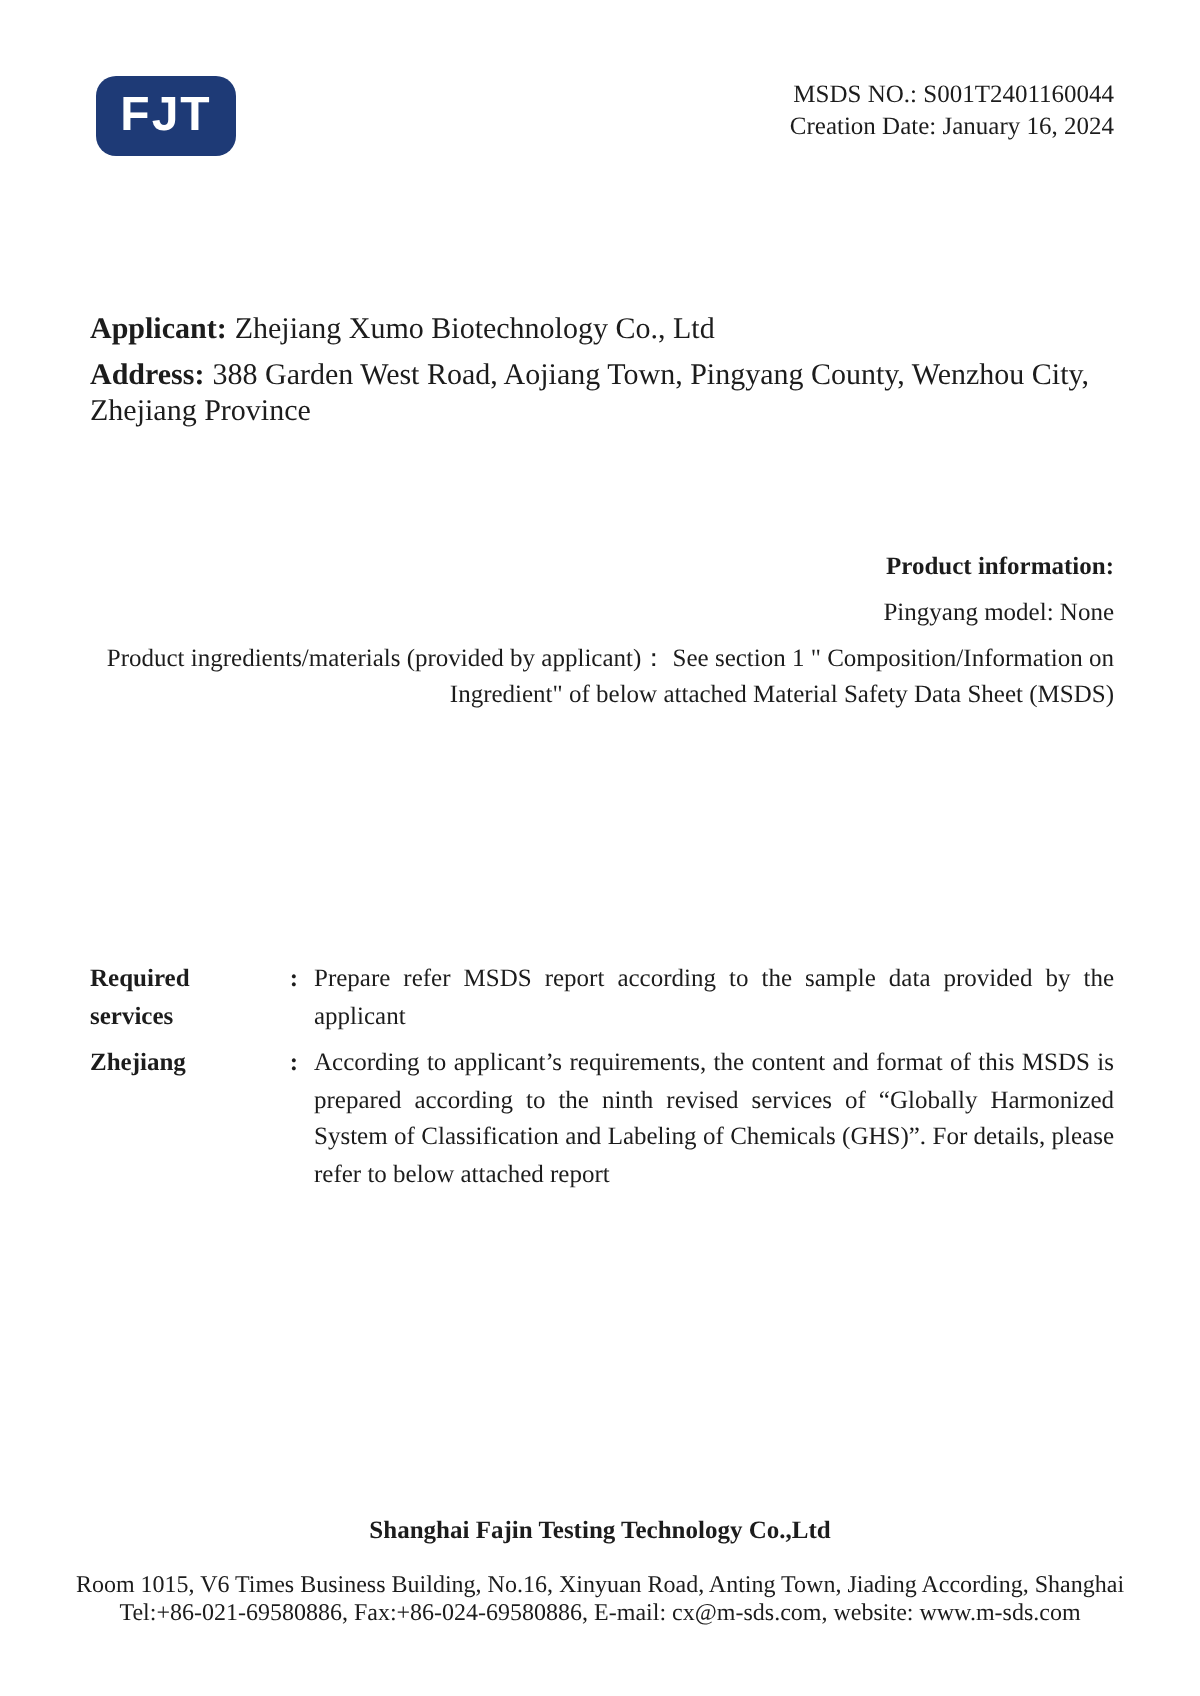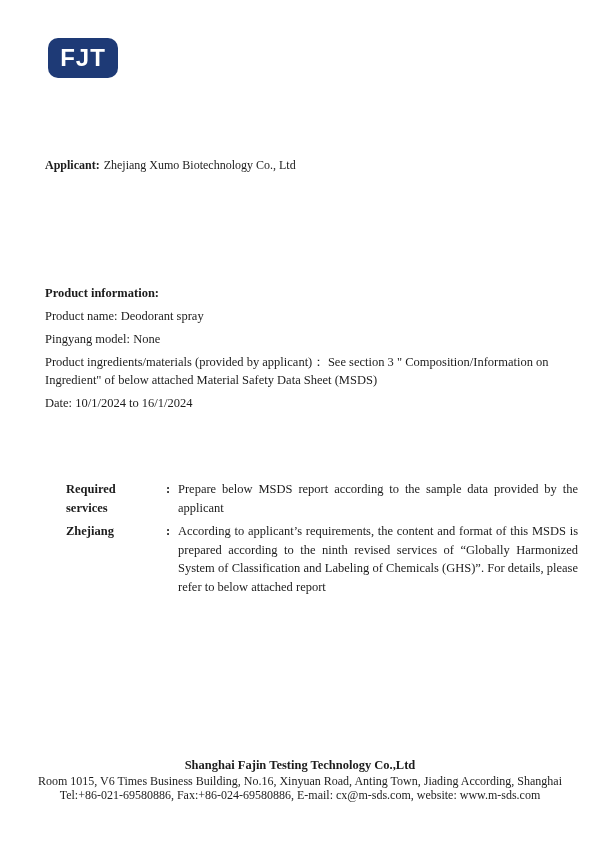--- a/index.html
+++ b/index.html
@@ -27,72 +27,75 @@
     font-size: 24px; font-weight: 600; letter-spacing: 1px;
   }
   .doc-meta {
     position: absolute; right: 43px; top: 39px;
     text-align: right;
     font-size: 12.5px; line-height: 16px;
   }
 
   
   .applicant-block { position: absolute; left: 45px; top: 156px; width: 512px; }
-  .applicant-block p { font-size: 12px; line-height: 18px; margin-bottom: 5px; }
+  .applicant-block p { font-size: 15px; line-height: 18px; margin-bottom: 5px; }
   .applicant-block b { margin-right: 4px; }
 
   
-  .product-block { position: absolute; left: 45px; top: 284px; width: 512px; }
+  .product-block { position: absolute; left: 45px; top: 274px; width: 512px; text-align: right; }
   .product-block p { font-size: 12.5px; line-height: 18px; margin-bottom: 5px; }
   .product-block .bold-head { font-weight: bold; }
 
   
-  .services-block { position: absolute; left: 45px; top: 480px; width: 512px; margin-left: 21px; }
+  .services-block { position: absolute; left: 45px; top: 480px; width: 512px; }
   .svc-row { display: flex; margin-bottom: 5px; font-size: 12.5px; line-height: 18.5px; }
   .svc-label { width: 92px; font-weight: bold; flex: none; }
   .svc-colon { width: 20px; flex: none; text-align: center; font-weight: bold; }
   .svc-text { flex: 1; text-align: justify; }
 
   
   .sign-area { position: absolute; left: 0; top: 580px; width: 600px; height: 120px; }
 
   
   .footer {
     position: absolute; left: 0; right: 0; top: 758px;
     text-align: center;
     font-size: 12px; line-height: 14.5px;
   }
-  .footer .company { font-weight: bold; font-size: 12.5px; margin-bottom: 1px; font-family: Liberation Serif, serif; }
+  .footer .company { font-weight: bold; font-size: 12.5px; margin-bottom: 12px; font-family: Liberation Serif, serif; }
 </style>
 </head>
 <body>
 
 <div class="page">
 
   <div class="logo">
     <span>FJT</span>
   </div>
+  <div class="doc-meta">
+    <div>MSDS NO.: S001T2401160044</div>
+    <div>Creation Date: January 16, 2024</div>
+  </div>
 
   <div class="applicant-block">
     <p><b>Applicant:</b><span>Zhejiang Xumo Biotechnology Co., Ltd</span></p>
+    <p><b>Address:</b><span>388 Garden West Road, Aojiang Town, Pingyang County, Wenzhou City, Zhejiang Province</span></p>
   </div>
 
   <div class="product-block">
     <p class="bold-head">Product information:</p>
-    <p>Product name: Deodorant spray</p>
     <p>Pingyang model: None</p>
-    <p>Product ingredients/materials (provided by applicant)： See section 3 " Composition/Information on Ingredient" of below attached Material Safety Data Sheet (MSDS)</p>
-    <p>Date: 10/1/2024 to 16/1/2024</p>
+    <p>Product ingredients/materials (provided by applicant)： See section 1 " Composition/Information on Ingredient" of below attached Material Safety Data Sheet (MSDS)</p>
   </div>
 
   <div class="services-block">
     <div class="svc-row">
       <div class="svc-label">Required services</div>
       <div class="svc-colon">:</div>
-      <div class="svc-text">Prepare below MSDS report according to the sample data provided by the applicant</div>
+      <div class="svc-text">Prepare refer MSDS report according to the sample data provided by the applicant</div>
     </div>
     <div class="svc-row">
       <div class="svc-label">Zhejiang</div>
       <div class="svc-colon">:</div>
       <div class="svc-text">According to applicant’s requirements, the content and format of this MSDS is prepared according to the ninth revised services of “Globally Harmonized System of Classification and Labeling of Chemicals (GHS)”. For details, please refer to below attached report</div>
     </div>
   </div>
 
   <div class="sign-area">
     

